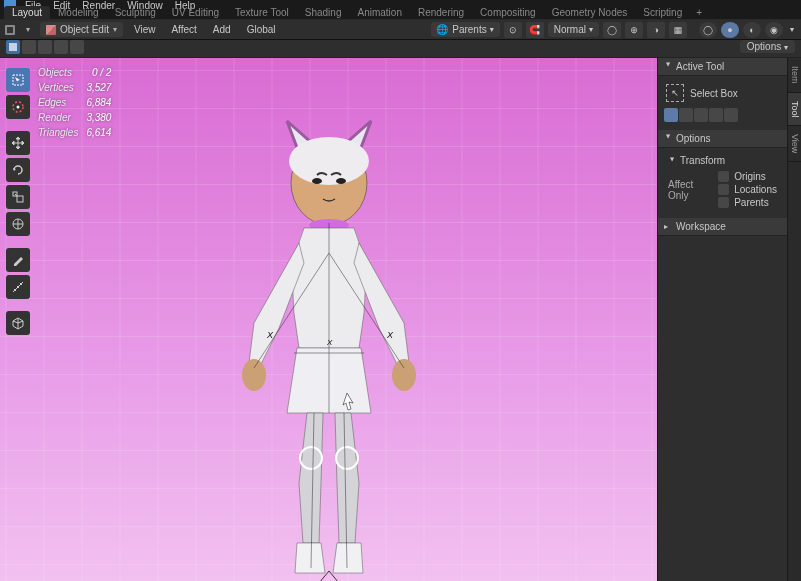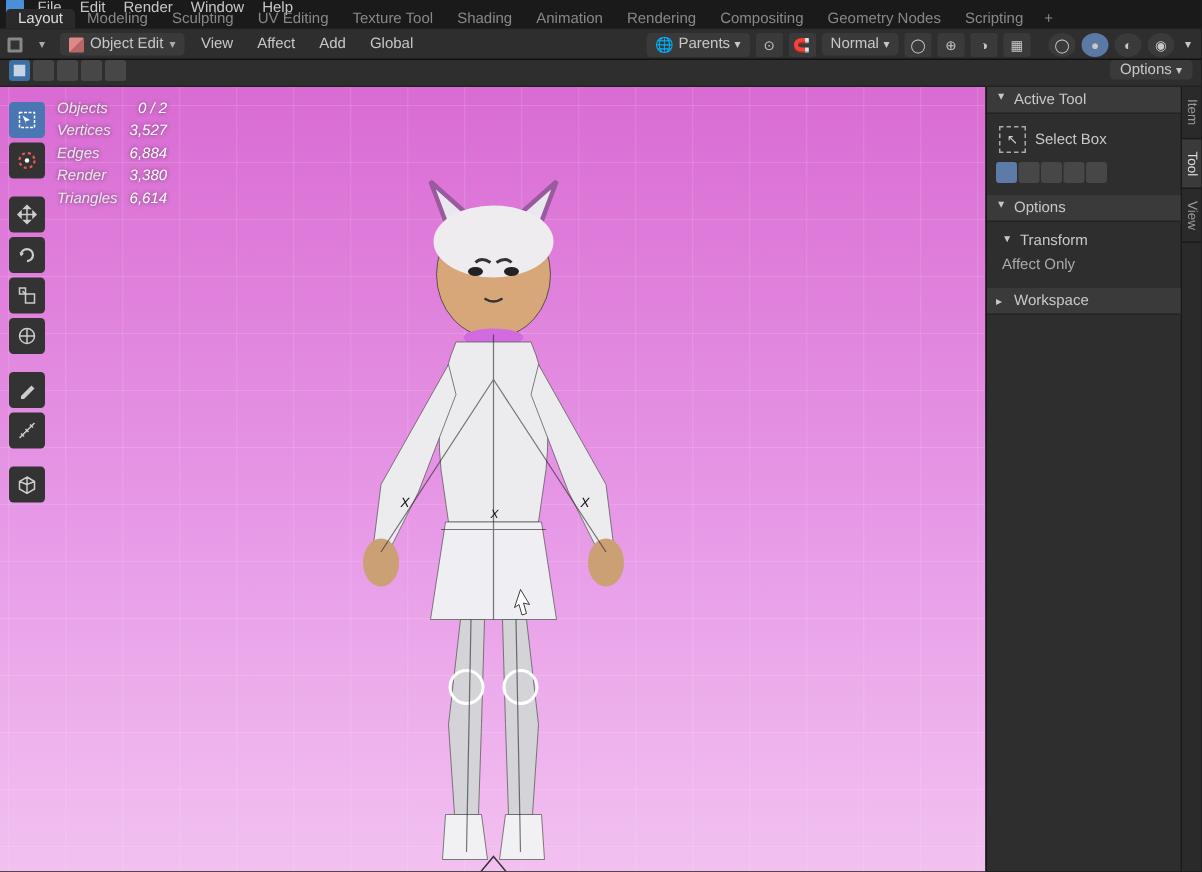--- a/index.html
+++ b/index.html
@@ -346,20 +346,34 @@
       <span class="disc">▸</span>
       <span>Options</span>
     </div>
     <div class="pbody">
       <div class="subhdr">
         <span class="disc">▸</span>
         <span>Transform</span>
       </div>
       <div class="affrow">
         <span class="lbl">Affect Only</span>
+        <div class="cklist">
+          <div class="ck">
+              <div class="box"></div>
+              <span>Origins</span>
+            </div>
+          <div class="ck">
+              <div class="box"></div>
+              <span>Locations</span>
+            </div>
+          <div class="ck">
+              <div class="box"></div>
+              <span>Parents</span>
+            </div>
+        </div>
       </div>
     </div>
 
     <div class="phdr col">
       <span class="disc">▸</span>
       <span>Workspace</span>
     </div>
   </div>
 
   <div class="vtabs">

